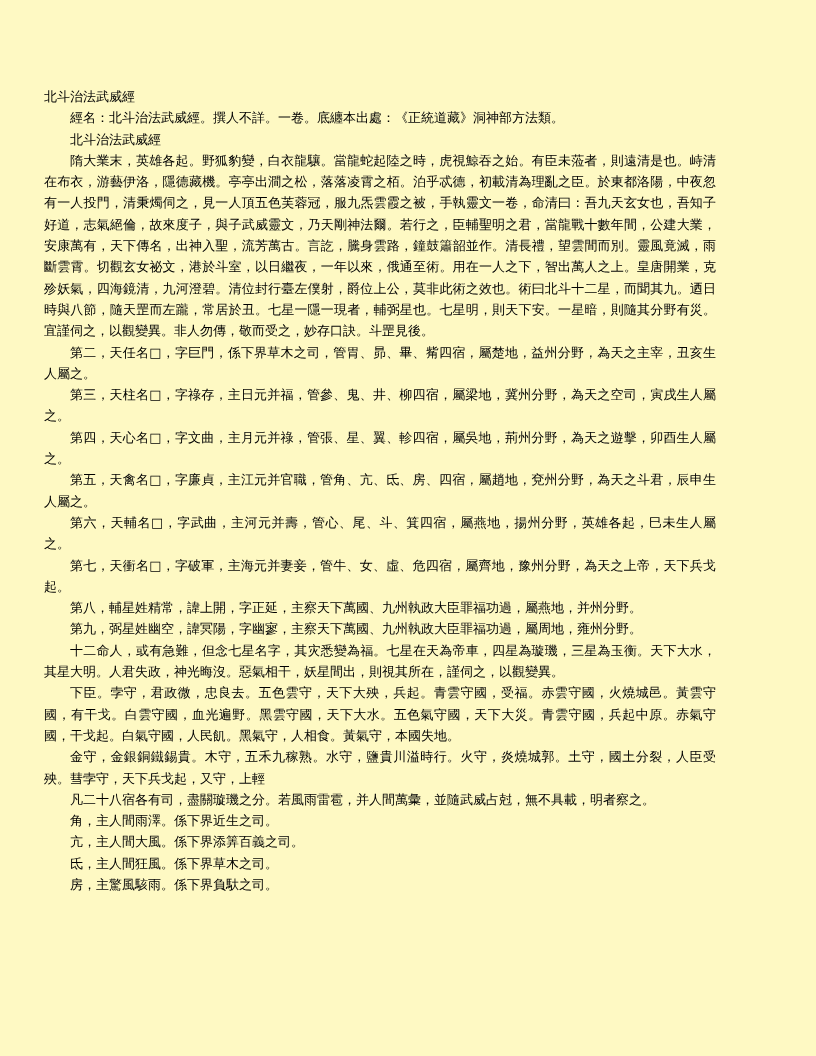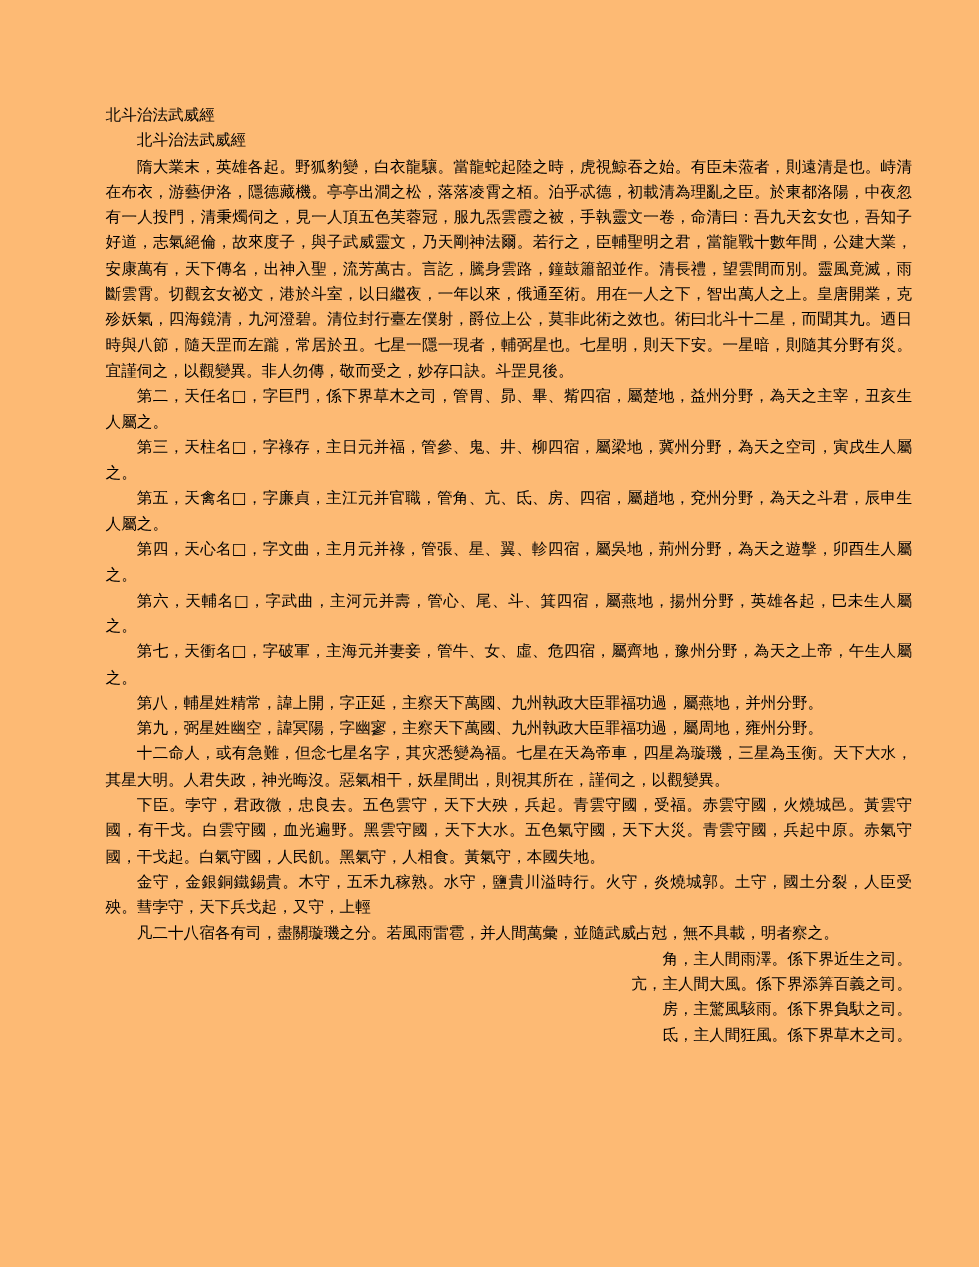--- a/index.html
+++ b/index.html
@@ -9,24 +9,24 @@
     background: #ffffff;
   }
   body {
     font-family: "DejaVu Serif", "Liberation Serif", serif;
     color: #000000;
   }
   .page {
     width: 816px;
     height: 1056px;
     box-sizing: border-box;
-    background: #fdba74;
+    background: #fef9c3;
     position: relative;
     overflow: hidden;
-    padding: 86px 56px 60px 88px;
+    padding: 86px 56px 60px 44px;
   }
   .doc-body {
     width: 672px;
   }
   
   .para {
     margin: 0;
     font-size: 13.0px;
     line-height: 21.3px;
     text-align: justify;
@@ -36,42 +36,43 @@
     word-break: break-all;
     overflow-wrap: break-word;
     white-space: normal;
   }
   
   .para.flush {
     text-indent: 0;
   }
   
   .para.nowrap-line {
-    text-align: right;
+    text-align: left;
     text-justify: auto;
   }
 </style>
 </head>
 <body>
 
 <div class="page">
   <div class="doc-body" id="doc-body">
       <p class="para flush">北斗治法武威經</p>
+      <p class="para">經名：北斗治法武威經。撰人不詳。一卷。底纏本出處：《正統道藏》洞神部方法類。</p>
       <p class="para">北斗治法武威經</p>
       <p class="para">隋大業末，英雄各起。野狐豹變，白衣龍驤。當龍蛇起陸之時，虎視鯨吞之始。有臣未蒞者，則遠清是也。峙清在布衣，游藝伊洛，隱德藏機。亭亭出澗之松，落落凌霄之栢。泊乎忒德，初載清為理亂之臣。於東都洛陽，中夜忽有一人投門，清秉燭伺之，見一人頂五色芙蓉冠，服九炁雲霞之被，手執靈文一卷，命清曰：吾九天玄女也，吾知子好道，志氣絕倫，故來度子，與子武威靈文，乃天剛神法爾。若行之，臣輔聖明之君，當龍戰十數年間，公建大業，安康萬有，天下傳名，出神入聖，流芳萬古。言訖，騰身雲路，鐘鼓簫韶並作。清長禮，望雲間而別。靈風竟滅，雨斷雲霄。切觀玄女祕文，港於斗室，以日繼夜，一年以來，俄通至術。用在一人之下，智出萬人之上。皇唐開業，克殄妖氣，四海鏡清，九河澄碧。清位封行臺左僕射，爵位上公，莫非此術之效也。術曰北斗十二星，而聞其九。迺日時與八節，隨天罡而左躘，常居於丑。七星一隱一現者，輔弼星也。七星明，則天下安。一星暗，則隨其分野有災。宜謹伺之，以觀變異。非人勿傳，敬而受之，妙存口訣。斗罡見後。</p>
       <p class="para">第二，天任名□，字巨門，係下界草木之司，管胃、昴、畢、觜四宿，屬楚地，益州分野，為天之主宰，丑亥生人屬之。</p>
       <p class="para">第三，天柱名□，字祿存，主日元并福，管參、鬼、井、柳四宿，屬梁地，冀州分野，為天之空司，寅戌生人屬之。</p>
+      <p class="para">第四，天心名□，字文曲，主月元并祿，管張、星、翼、軫四宿，屬吳地，荊州分野，為天之遊擊，卯酉生人屬之。</p>
       <p class="para">第五，天禽名□，字廉貞，主江元并官職，管角、亢、氐、房、四宿，屬趙地，兗州分野，為天之斗君，辰申生人屬之。</p>
-      <p class="para">第四，天心名□，字文曲，主月元并祿，管張、星、翼、軫四宿，屬吳地，荊州分野，為天之遊擊，卯酉生人屬之。</p>
       <p class="para">第六，天輔名□，字武曲，主河元并壽，管心、尾、斗、箕四宿，屬燕地，揚州分野，英雄各起，巳未生人屬之。</p>
-      <p class="para">第七，天衝名□，字破軍，主海元并妻妾，管牛、女、虛、危四宿，屬齊地，豫州分野，為天之上帝，午生人屬之。</p>
+      <p class="para">第七，天衝名□，字破軍，主海元并妻妾，管牛、女、虛、危四宿，屬齊地，豫州分野，為天之上帝，天下兵戈起。</p>
       <p class="para">第八，輔星姓精常，諱上開，字正延，主察天下萬國、九州執政大臣罪福功過，屬燕地，并州分野。</p>
       <p class="para">第九，弼星姓幽空，諱冥陽，字幽寥，主察天下萬國、九州執政大臣罪福功過，屬周地，雍州分野。</p>
       <p class="para">十二命人，或有急難，但念七星名字，其灾悉變為福。七星在天為帝車，四星為璇璣，三星為玉衡。天下大水，其星大明。人君失政，神光晦沒。惡氣相干，妖星間出，則視其所在，謹伺之，以觀變異。</p>
       <p class="para">下臣。孛守，君政微，忠良去。五色雲守，天下大殃，兵起。青雲守國，受福。赤雲守國，火燒城邑。黃雲守國，有干戈。白雲守國，血光遍野。黑雲守國，天下大水。五色氣守國，天下大災。青雲守國，兵起中原。赤氣守國，干戈起。白氣守國，人民飢。黑氣守，人相食。黃氣守，本國失地。</p>
       <p class="para">金守，金銀銅鐵錫貴。木守，五禾九稼熟。水守，鹽貴川溢時行。火守，炎燒城郭。土守，國土分裂，人臣受殃。彗孛守，天下兵戈起，又守，上輕</p>
       <p class="para">凡二十八宿各有司，盡關璇璣之分。若風雨雷雹，并人間萬彙，並隨武威占尅，無不具載，明者察之。</p>
       <p class="para nowrap-line">角，主人間雨澤。係下界近生之司。</p>
       <p class="para nowrap-line">亢，主人間大風。係下界添筭百義之司。</p>
+      <p class="para nowrap-line">氐，主人間狂風。係下界草木之司。</p>
       <p class="para nowrap-line">房，主驚風駭雨。係下界負馱之司。</p>
-      <p class="para nowrap-line">氐，主人間狂風。係下界草木之司。</p>
     </div>
 </div>
 
 </body></html>

